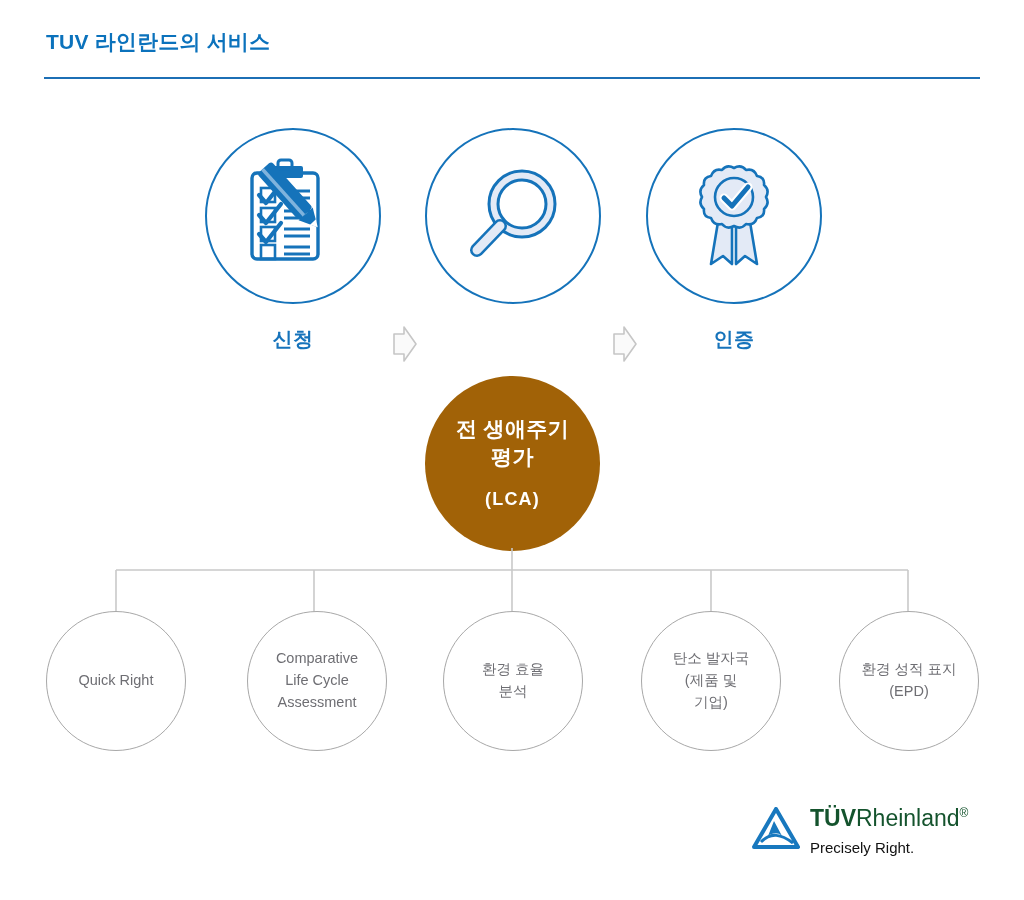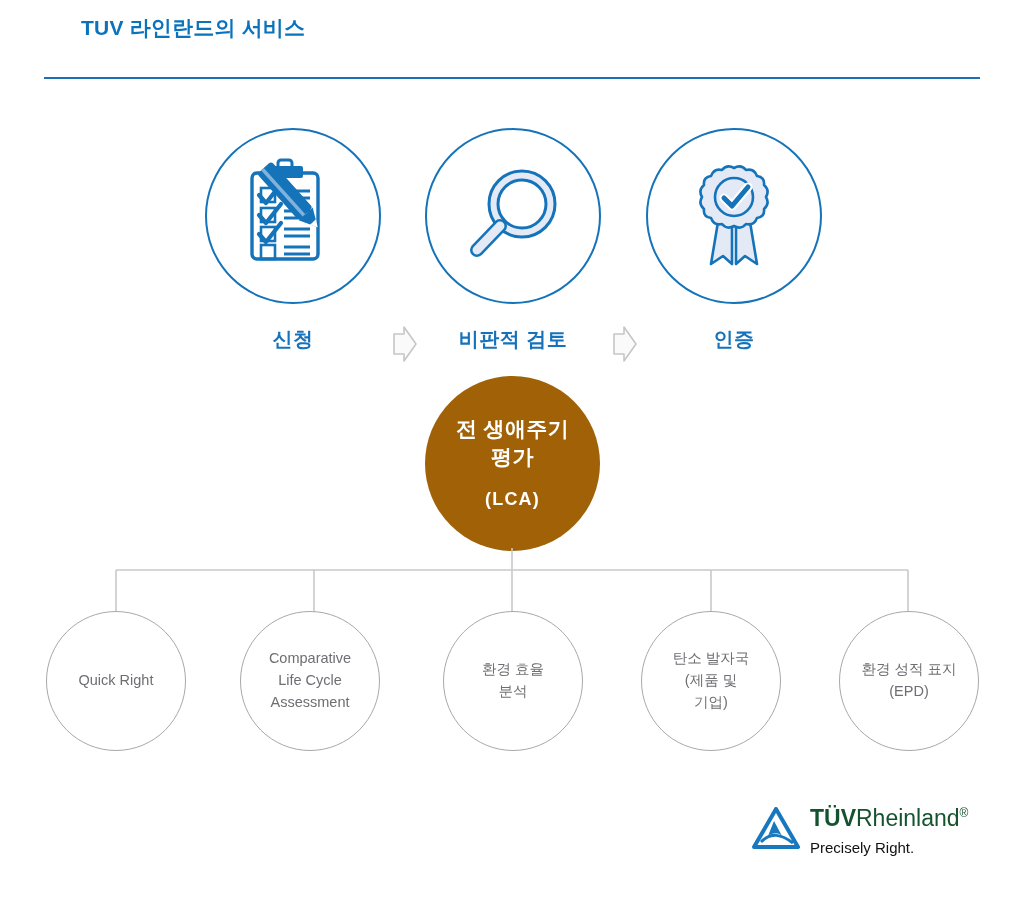--- a/index.html
+++ b/index.html
@@ -13,27 +13,26 @@
     position: relative;
     font-family: "Liberation Sans", "DejaVu Sans", sans-serif;
     overflow: hidden;
   }
   .page { position: absolute; inset: 0; }
 
   
   .header-title {
     position: absolute;
     left: 46px;
-    top: 14px;
+    top: 28px;
     font-size: 21px;
     font-weight: bold;
     color: #0B72BC;
     letter-spacing: 0.2px;
     white-space: nowrap;
-    margin-left: 35px;
   }
   .header-rule {
     position: absolute;
     left: 44px;
     top: 77px;
     width: 936px;
     height: 2px;
     background: #1C6FB5;
   }
 
@@ -142,21 +141,21 @@
     justify-content: center;
     text-align: center;
     color: #6E6E73;
     font-size: 14.5px;
     line-height: 1.5;
     padding: 0 8px;
     background: #ffffff;
   }
   .svc span { display: block; }
   .svc.c0 { left: 46px; }
-  .svc.c1 { left: 240px; align-items: center; }
+  .svc.c1 { left: 247px; align-items: center; }
   .svc.c2 { left: 443px; }
   .svc.c3 { left: 641px; }
   .svc.c4 { left: 839px; }
 
   
   .logo {
     position: absolute;
     left: 752px;
     top: 805px;
     width: 232px;
@@ -243,21 +242,20 @@
 
     <div class="proc-step s1">
       <div class="proc-circle">
         <svg width="112" height="112" viewBox="0 0 112 112">
           <circle cx="65" cy="44" r="33" fill="#E3EAF6" stroke="#1573BA" stroke-width="3"></circle>
           <circle cx="65" cy="44" r="24" fill="#ffffff" stroke="#1573BA" stroke-width="3"></circle>
           <path d="M43 66 L20 90" stroke="#1573BA" stroke-width="14" stroke-linecap="round"></path>
           <path d="M43 66 L20 90" stroke="#E3EAF6" stroke-width="9" stroke-linecap="round"></path>
         </svg>
       </div>
-      <div class="proc-label">비판적 검토</div>
     </div>
 
     <div class="proc-step s2">
       <div class="proc-circle">
         <svg width="112" height="112" viewBox="0 0 112 112">
 
           <path d="M40 62 L33 104 L45 96 L54 104 L54 62 Z" fill="#E3EAF6" stroke="#1573BA" stroke-width="2.6" stroke-linejoin="round"></path>
           <path d="M72 62 L79 104 L67 96 L58 104 L58 62 Z" fill="#E3EAF6" stroke="#1573BA" stroke-width="2.6" stroke-linejoin="round"></path>
 
           <path d="M56 8

